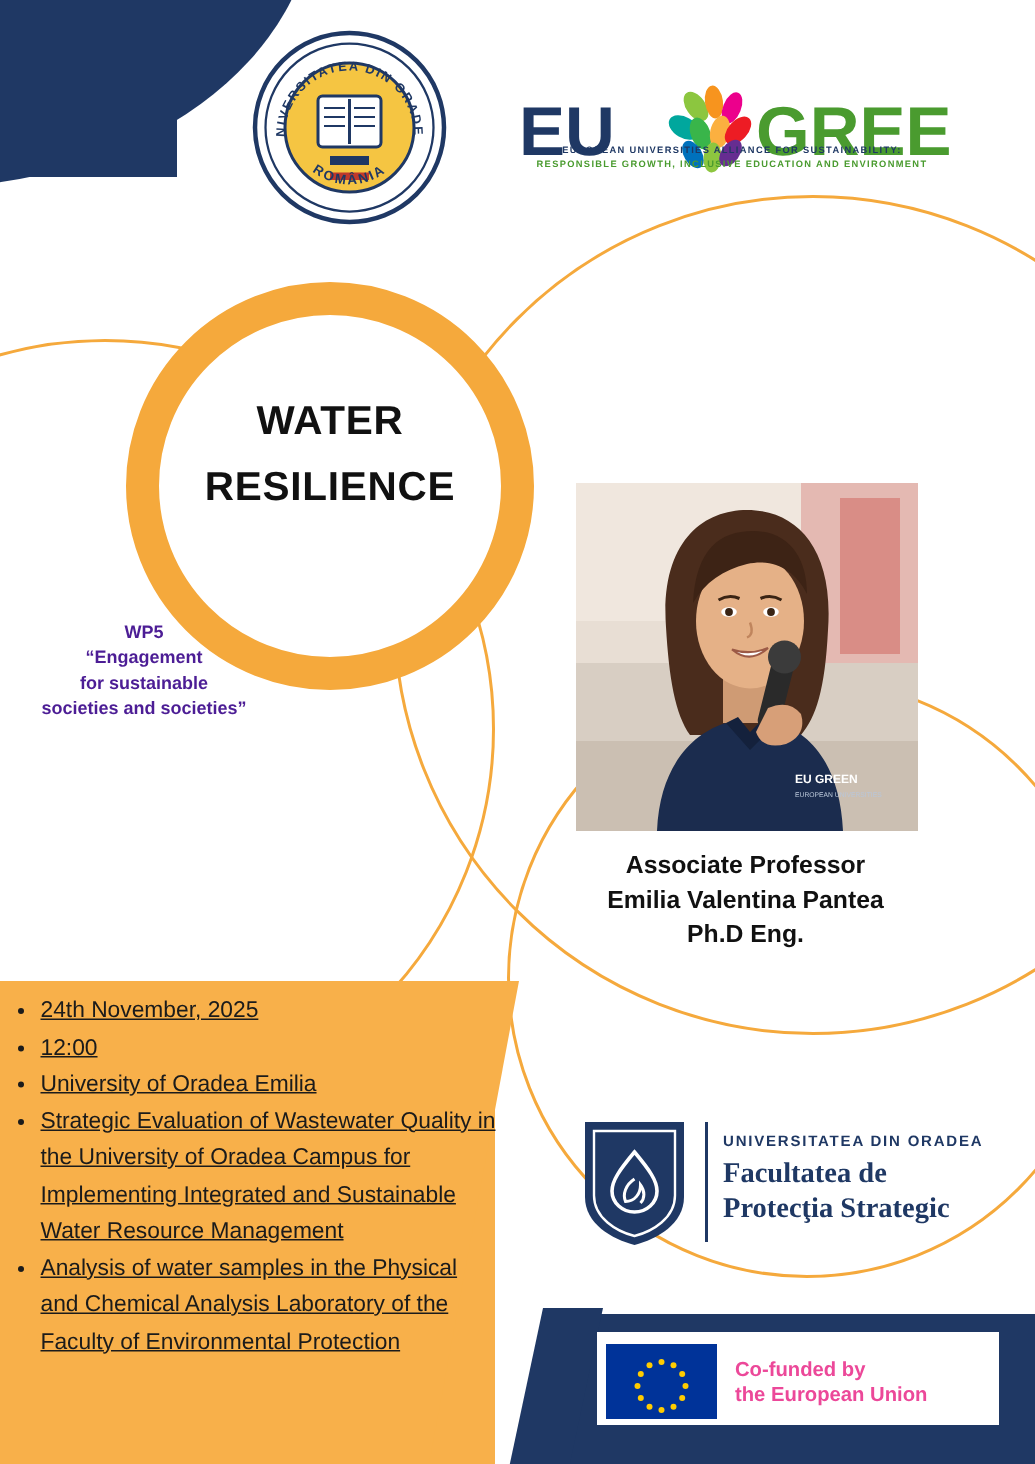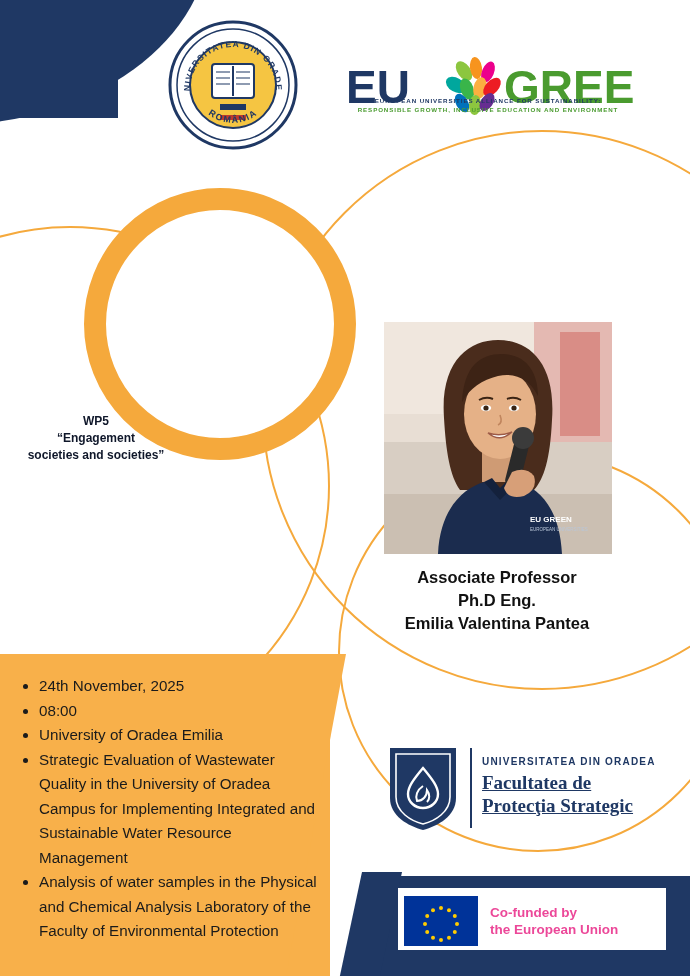--- a/index.html
+++ b/index.html
@@ -170,21 +170,21 @@
     letter-spacing: 0.5px;
   }
 
   
   .wp5 {
     position: absolute;
     left: 6px;
     top: 413px;
     width: 180px;
     text-align: center;
-    color: #0f172a;
+    color: #4c1d95;
     font-size: 12px;
     font-weight: bold;
     line-height: 17px;
   }
 
   
   .photo {
     position: absolute;
     left: 384px;
     top: 322px;
@@ -211,22 +211,23 @@
   .details {
     position: absolute;
     left: 10px;
     top: 662px;
     width: 322px;
     color: #1b1b1b;
     font-size: 15.2px;
     line-height: 24.5px;
   }
   .details ul {
-    margin: 12px;
+    margin: 0;
     padding-left: 17px;
+    text-decoration: underline;
   }
   .details li {
     margin: 0 0 0 0;
   }
 
   
   .faculty {
     position: absolute;
     left: 386px;
     top: 742px;
@@ -259,21 +260,20 @@
     font-size: 10px;
     letter-spacing: 1.2px;
     font-weight: bold;
     margin-bottom: 4px;
   }
   .faculty-main {
     font-family: "Liberation Serif", serif;
     font-size: 19px;
     font-weight: bold;
     line-height: 23px;
-    text-decoration: underline;
   }
 
   
   .cofunded {
     position: absolute;
     left: 404px;
     top: 896px;
     width: 256px;
     height: 50px;
     display: flex;
@@ -349,24 +349,29 @@
         <ellipse cx="45" cy="39" rx="6" ry="10" fill="#662d91" transform="rotate(35 45 39)"></ellipse>
       </g>
       <text x="158" y="50" font-family="Liberation Sans, sans-serif" font-size="46" font-weight="bold" fill="#4a9b2f">GREEN</text>
     </svg>
   </div>
   <div class="eu-green-text">
     <div>EUROPEAN UNIVERSITIES ALLIANCE FOR SUSTAINABILITY:</div>
     <div class="green">RESPONSIBLE GROWTH, INCLUSIVE EDUCATION AND ENVIRONMENT</div>
   </div>
 
+  <div class="title-block">
+    <div>WATER</div>
+    <div>RESILIENCE</div>
+  </div>
 
   <div class="wp5">
     <div>WP5</div>
     <div>“Engagement</div>
+    <div>for sustainable</div>
     <div>societies and societies”</div>
   </div>
 
   <div class="photo">
     <svg viewBox="0 0 228 232" width="228" height="232">
       <rect width="228" height="232" fill="#e8ded4"></rect>
       <rect x="0" y="0" width="228" height="92" fill="#f0e7de"></rect>
       <rect x="150" y="0" width="78" height="120" fill="#e4b9b2"></rect>
       <rect x="176" y="10" width="40" height="104" fill="#d98d86"></rect>
       <rect x="0" y="120" width="228" height="52" fill="#d8cec3"></rect>
@@ -398,28 +403,28 @@
 
       <rect x="126" y="112" width="15" height="54" rx="7" fill="#2a2a2a" transform="rotate(14 133 139)"></rect>
       <ellipse cx="139" cy="116" rx="11" ry="11" fill="#3b3b3b"></ellipse>
 
       <path d="M128,150 q14,-6 22,4 q4,14 -10,20 q-16,4 -20,-8 z" fill="#d79f78"></path>
     </svg>
   </div>
 
   <div class="speaker-name">
     <div>Associate Professor</div>
+    <div>Emilia Valentina Pantea</div>
     <div>Ph.D Eng.</div>
-    <div>Emilia Valentina Pantea</div>
   </div>
 
   <div class="details">
     <ul>
       <li>24th November, 2025</li>
-      <li>08:00</li>
+      <li>12:00</li>
       <li>University of Oradea Emilia</li>
       <li>Strategic Evaluation of Wastewater Quality in the University of Oradea Campus for Implementing Integrated and Sustainable Water Resource Management</li>
       <li>Analysis of water samples in the Physical and Chemical Analysis Laboratory of the Faculty of Environmental Protection</li>
     </ul>
   </div>
 
   <div class="faculty">
     <div class="faculty-shield">
       <svg viewBox="0 0 74 88" width="74" height="88">
         <path d="M4,4 H70 V54 C70,72 52,82 37,86 C22,82 4,72 4,54 Z" fill="#1f3864"></path>

